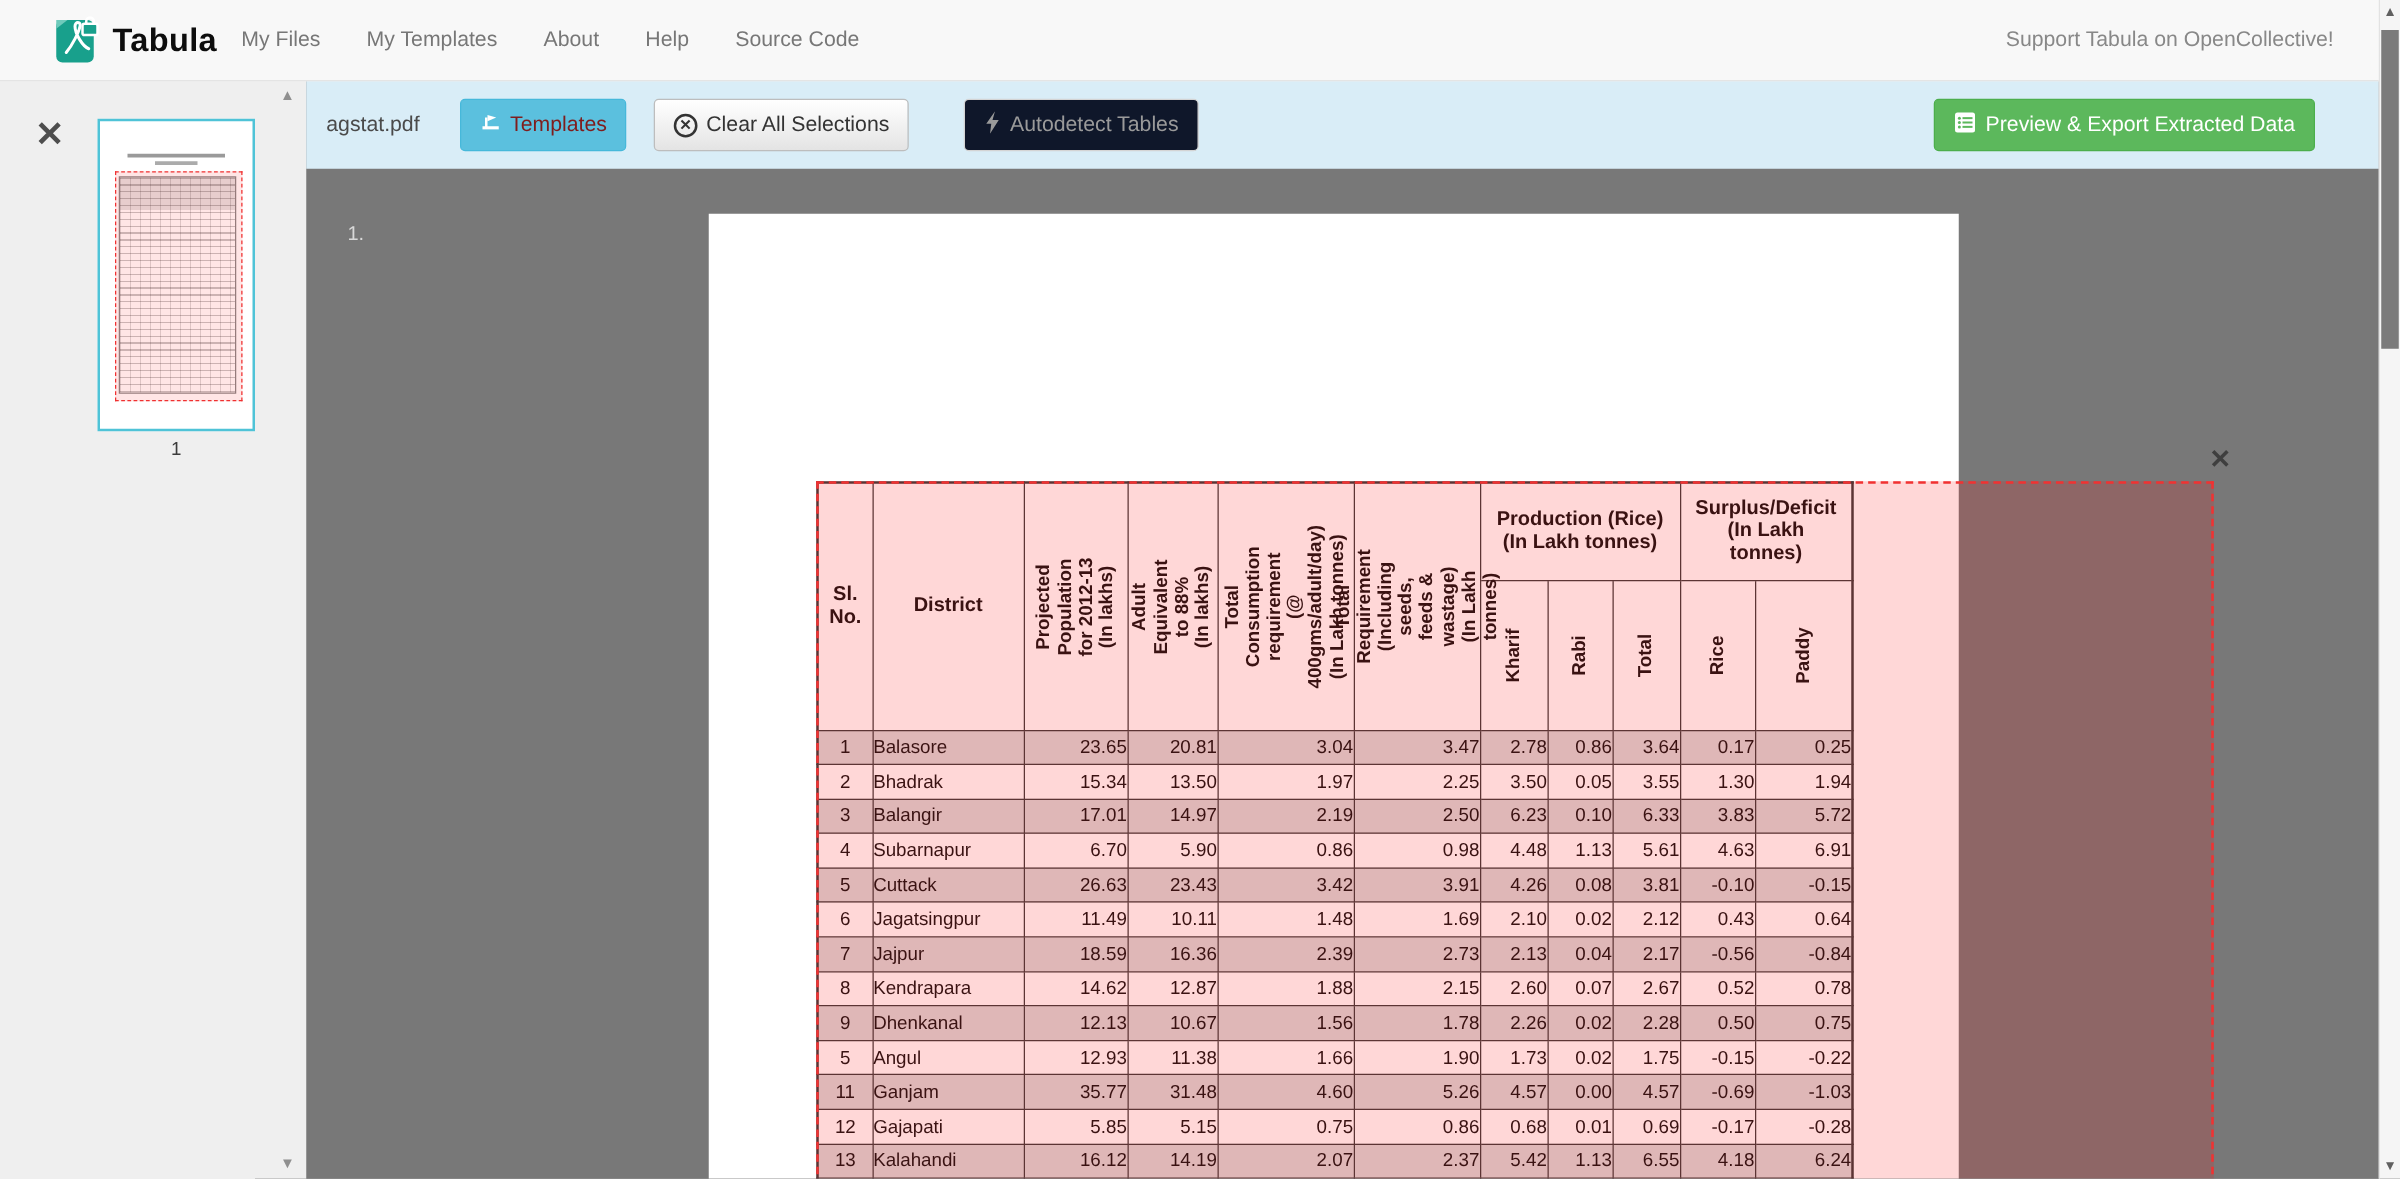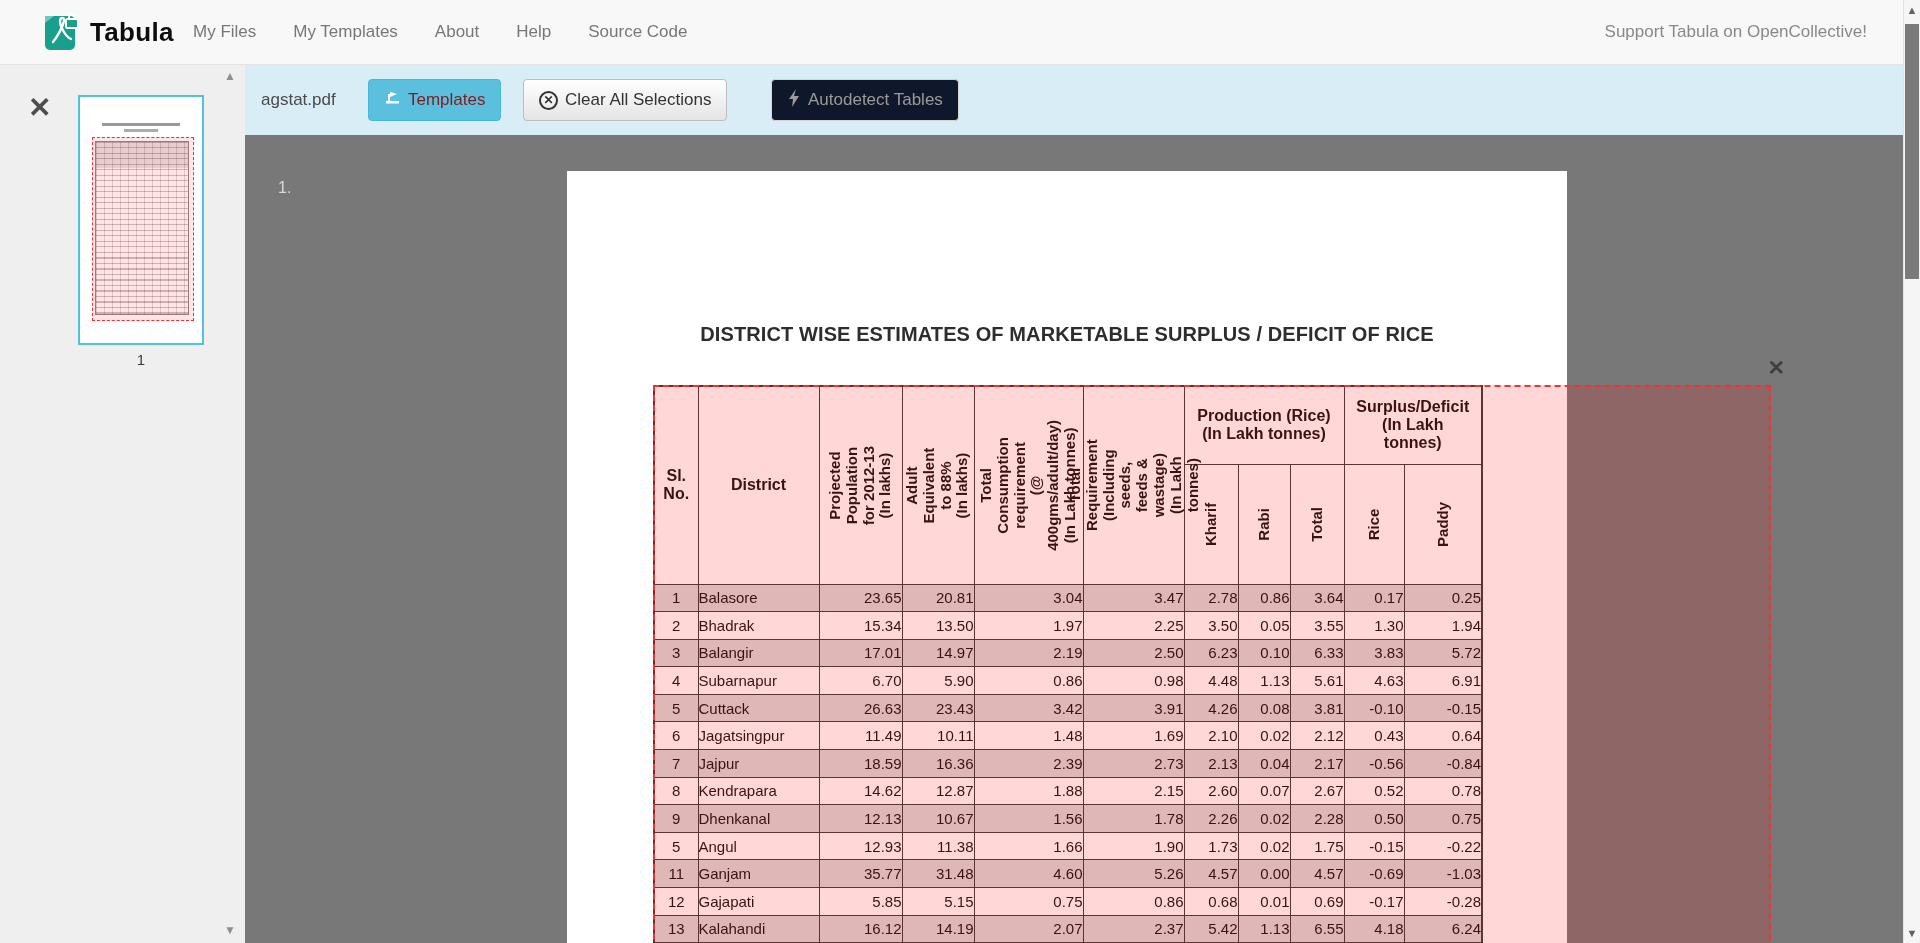--- a/index.html
+++ b/index.html
@@ -123,20 +123,34 @@
 
   <button class="btn btn-autodetect">
     <span>
       <svg width="14" height="18" viewBox="0 0 14 18">
         <path d="M9 0 L2 10 H6 L5 18 L12 7 H7 Z" fill="#9a9a9a"></path>
       </svg>
     </span>
     <span>Autodetect Tables</span>
   </button>
 
+  <button class="btn btn-export">
+    <span>
+      <svg width="18" height="18" viewBox="0 0 18 18">
+        <rect x="1" y="1" width="16" height="16" rx="2" fill="#fff"></rect>
+        <circle cx="4.5" cy="5.5" r="1.2" fill="#5cb85c"></circle>
+        <circle cx="4.5" cy="9" r="1.2" fill="#5cb85c"></circle>
+        <circle cx="4.5" cy="12.5" r="1.2" fill="#5cb85c"></circle>
+        <rect x="7" y="4.7" width="8" height="1.6" fill="#5cb85c"></rect>
+        <rect x="7" y="8.2" width="8" height="1.6" fill="#5cb85c"></rect>
+        <rect x="7" y="11.7" width="8" height="1.6" fill="#5cb85c"></rect>
+      </svg>
+    </span>
+    <span>Preview &amp; Export Extracted Data</span>
+  </button>
 </div>
 
 <div class="sidebar">
   <span class="sb-arrow up">▲</span>
   <span class="close-file">✕</span>
 
   <div class="thumb">
     <div class="t-line1"></div>
     <div class="t-line2"></div>
     <div class="mini-table"></div>
@@ -145,21 +159,20 @@
   <div class="thumb-pagenum">1</div>
 
   <span class="sb-arrow down">▼</span>
 </div>
 
 <div class="main">
   <span class="page-label">1.</span>
 
   <div class="pdf-page">
     <div class="doc-title">
-      <div>DISTRICT WISE ESTIMATES OF MARKETABLE SURPLUS / DEFICIT OF RICE</div>
     </div>
 
     <table class="rice-table">
       <colgroup>
         <col style="width:44px">
           <col style="width:121px">
           <col style="width:83px">
           <col style="width:72px">
         <col style="width:109px">
           <col style="width:101px">

